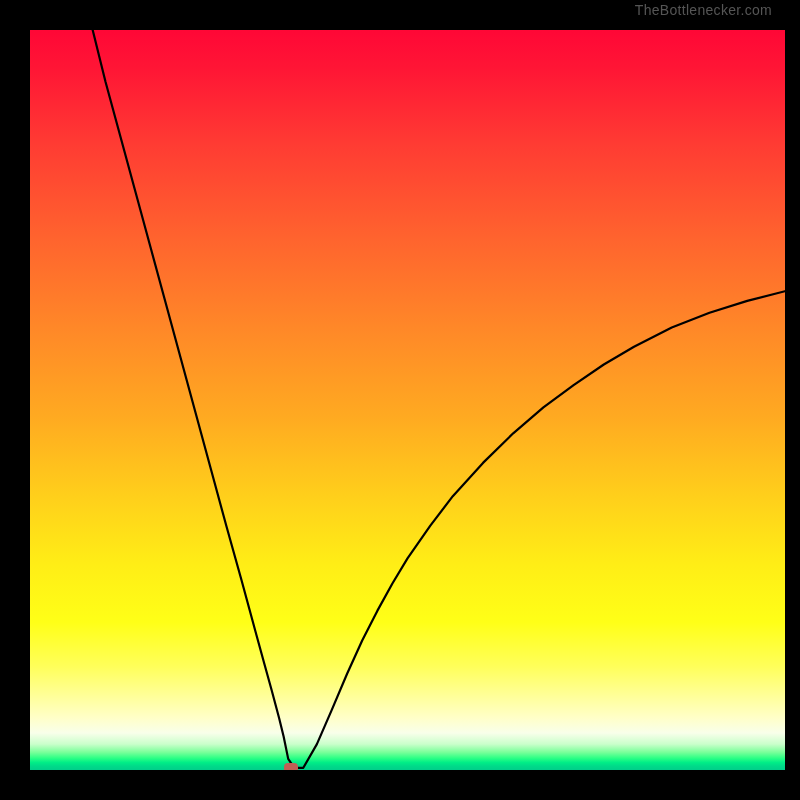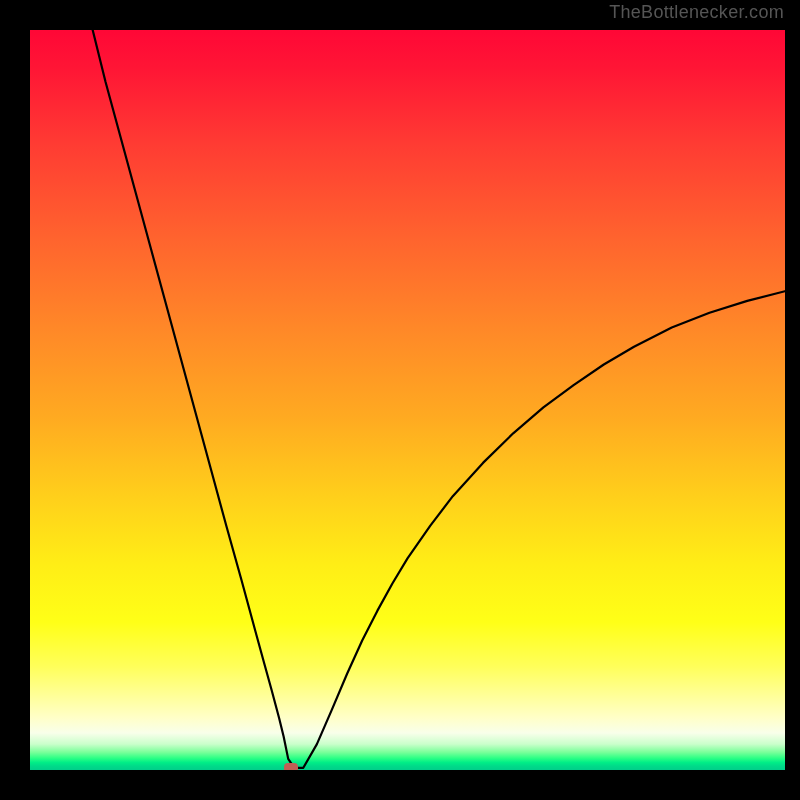--- a/index.html
+++ b/index.html
@@ -6,23 +6,23 @@
   body {
     width: 800px;
     height: 800px;
     background: #000;
     position: relative;
     font-family: Arial, Helvetica, sans-serif;
   }
   .watermark {
     position: absolute;
     top: 2px;
-    right: 16px;
+    right: 28px;
     color: #555;
-    font-size: 18px;
+    font-size: 14px;
     letter-spacing: 0.3px;
     z-index: 3;
   }
   .plot-area {
     position: absolute;
     left: 30px;
     top: 30px;
     width: 755px;
     height: 740px;
     overflow: hidden;

